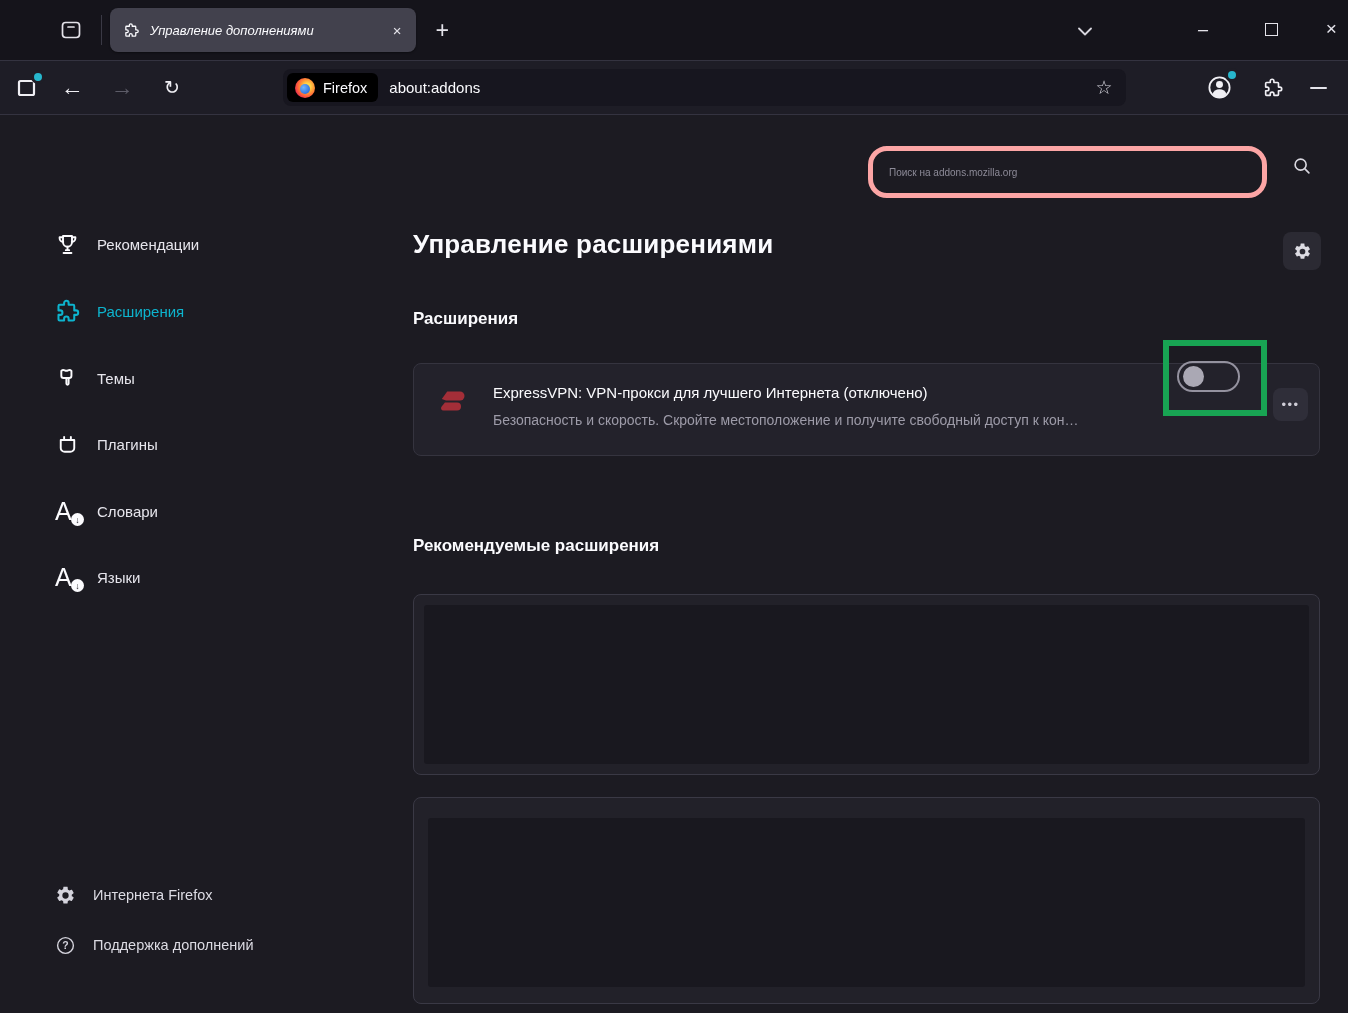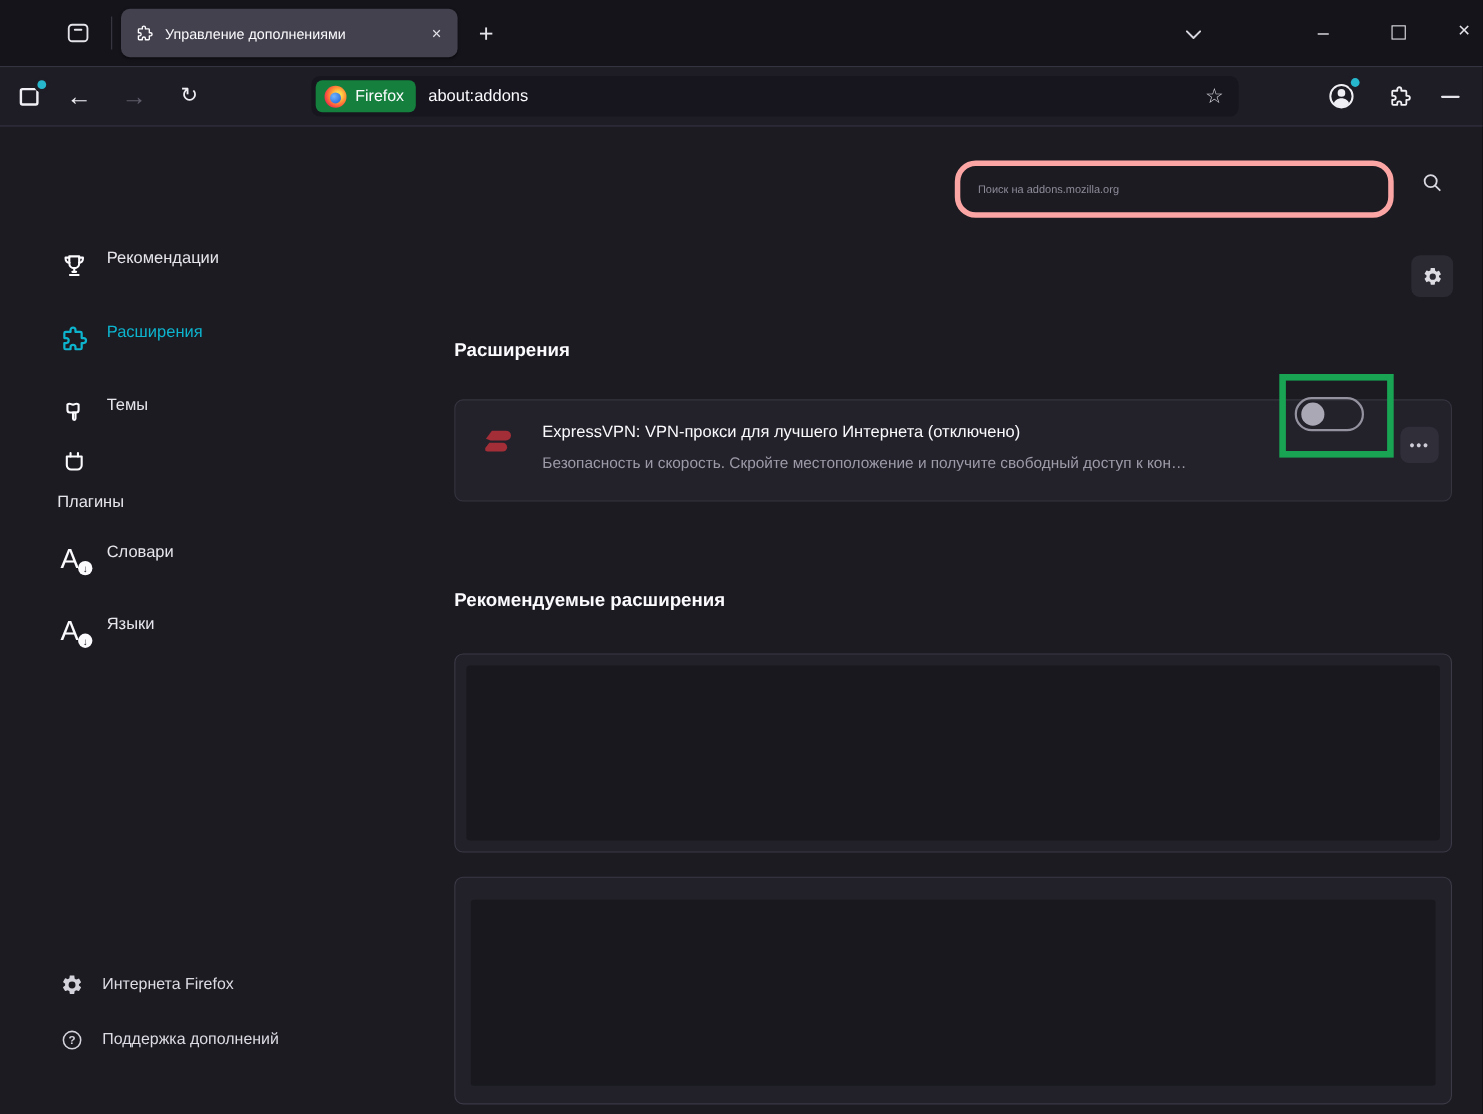--- a/index.html
+++ b/index.html
@@ -5,21 +5,21 @@
   html,body { margin:0; padding:0; background:#000; }
   .window {
     position:relative; width:1348px; height:1013px; overflow:hidden;
     background:#1c1b22; color:#fbfbfe;
     font-family:"Liberation Sans", sans-serif;
     -webkit-font-smoothing:antialiased;
   }
   svg { display:block; }
 
   
-  .tabbar { position:absolute; top:0; left:0; right:0; height:60px; background:#15141b; }
+  .tabbar { position:absolute; top:0; left:0; right:0; height:60px; background:#15141b;font-style:italic; }
   .fxview-btn { position:absolute; left:56px; top:15px; width:30px; height:30px; display:flex; align-items:center; justify-content:center; border-radius:4px; }
   .tab-sep { position:absolute; left:101px; top:15px; width:1px; height:30px; background:#3a3945; }
   .tab { position:absolute; left:110px; top:8px; width:306px; height:44px; background:#42414d; border-radius:8px; display:flex; align-items:center; padding:0 8px 0 13px; box-sizing:border-box; box-shadow:0 1px 2px rgba(0,0,0,.4); }
   .tab-title { flex:1; font-size:13px; color:#fbfbfe; white-space:nowrap; overflow:hidden; margin-left:10px; }
   .tab-close { width:22px; height:22px; display:flex; align-items:center; justify-content:center; font-size:15px; color:#e4e3ea; border-radius:4px; }
   .newtab-btn { position:absolute; left:427px; top:15px; width:30px; height:30px; display:flex; align-items:center; justify-content:center; font-size:23px; font-weight:300; color:#e4e3ea; }
   .alltabs-btn { position:absolute; left:1072px; top:21px; width:26px; height:20px; display:flex; align-items:center; justify-content:center; }
   .win-btn { position:absolute; top:14px; width:36px; height:30px; display:flex; align-items:center; justify-content:center; color:#e4e3ea; }
   .win-min { left:1185px; font-size:18px; }
   .win-max { left:1253px; }
@@ -29,39 +29,39 @@
   
   .navbar { position:absolute; top:60px; left:0; right:0; height:53px; background:#1e1d26; border-top:1px solid #343340; border-bottom:1px solid #343340; box-sizing:content-box; }
   .nav-btn { position:absolute; display:flex; align-items:center; justify-content:center; border-radius:4px; }
   .appdot-btn { left:12px; top:13px; width:30px; height:28px; }
   .appdot-wrap { position:relative; }
   .teal-dot { position:absolute; width:8px; height:8px; border-radius:50%; background:#27b7cd; box-shadow:0 0 0 3px #1e1d26; right:-3px; top:-3px; }
   .back-btn   { left:56px;  top:11px; width:32px; height:30px; font-size:23px; color:#f0eff4; }
   .fwd-btn    { left:106px; top:11px; width:32px; height:30px; font-size:23px; color:#5d5c68; }
   .reload-btn { left:156px; top:11px; width:32px; height:30px; font-size:19px; color:#f0eff4; }
   .urlbar { position:absolute; left:283px; top:8px; width:843px; height:37px; background:#17161f; border-radius:8px; display:flex; align-items:center; padding:0 8px 0 4px; box-sizing:border-box; }
-  .identity-chip { display:flex; align-items:center; gap:8px; background:#15803d; border-radius:6px; height:29px; padding:0 11px 0 8px; font-size:14.5px; color:#fbfbfe; }
+  .identity-chip { display:flex; align-items:center; gap:8px; background:#000000; border-radius:6px; height:29px; padding:0 11px 0 8px; font-size:14.5px; color:#fbfbfe; }
   .fx-logo { width:20px; height:20px; border-radius:50%; background:radial-gradient(circle at 62% 42%, #ffd54a 0 18%, #ff9a36 38%, #ff5f3b 58%, #e22850 78%, #a4266b 100%); position:relative; }
   .fx-logo::after { content:""; position:absolute; left:5px; top:6px; width:10px; height:10px; border-radius:50%; background:radial-gradient(circle at 35% 35%, #6fb5ff, #1b5ad1); }
   .url-text { margin-left:11px; font-size:15px; color:#fbfbfe; flex:1; }
   .star-btn { width:28px; height:28px; display:flex; align-items:center; justify-content:center; font-size:19px; color:#d8d7df; }
   .account-btn { left:1202px; top:10px; width:34px; height:32px; }
   .account-wrap { position:relative; }
   .ext-btn { left:1258px; top:13px; width:30px; height:28px; }
   .menu-btn { left:1302px; top:14px; width:32px; height:26px; flex-direction:column; gap:4px; }
   .menu-btn span { display:block; width:17px; height:2px; background:#e4e3ea; border-radius:1px; }
 
   
   .search-label { position:absolute; left:0; top:157px; width:856px; text-align:right; font-size:15px; color:#fbfbfe; }
   .search-input { position:absolute; left:868px; top:146px; width:399px; height:52px; box-sizing:border-box; background:transparent; border:5px solid #fca5a5; border-radius:19px; padding:0 16px; font-size:10px; color:#fbfbfe; font-family:"Liberation Sans", sans-serif; outline:none; }
   .search-input::placeholder { color:#8d8b98; }
   .searchgo-btn { position:absolute; left:1287px; top:152px; width:30px; height:28px; display:flex; align-items:center; justify-content:center; }
 
   
-  .side-item { position:absolute; left:52px; height:36px; display:flex; align-items:flex-start; gap:15px; font-size:15px; color:#e6e5ec; }
+  .side-item { position:absolute; left:52px; height:36px; display:flex; align-items:center; gap:15px; font-size:15px; color:#e6e5ec; }
   .side-icon { width:30px; height:30px; display:flex; align-items:center; justify-content:center; color:#fbfbfe; }
   .side-item.selected, .side-item.selected .side-icon { color:#0db4ce; }
   .a-icon { position:relative; width:24px; height:26px; }
   .a-letter { font-size:25px; line-height:26px; font-weight:400; }
   .a-badge { position:absolute; right:-5px; bottom:-2px; width:13px; height:13px; border-radius:50%; background:#fbfbfe; color:#1c1b22; font-size:9px; font-weight:700; display:flex; align-items:center; justify-content:center; }
   .side-foot { position:absolute; left:54px; height:26px; display:flex; align-items:center; gap:17px; font-size:14.5px; color:#dcdbe3; }
   .foot-icon { width:22px; height:22px; display:flex; align-items:center; justify-content:center; color:#d4d3dc; }
 
   
   .main-title { position:absolute; left:413px; top:229px; font-size:26px; font-weight:700; letter-spacing:.2px; }
@@ -214,21 +214,21 @@
   <div class="side-item" style="top:360px;">
     <span class="side-icon">
       <svg width="27" height="27" viewBox="0 0 24 24" fill="none" stroke="currentColor" stroke-width="1.7" stroke-linecap="round" stroke-linejoin="round">
         <path d="M6.5 5.2c1-.9 2-.9 3-.4 1 .5 2 .5 3 0s2-.5 3 .4v4.3a2 2 0 0 1-2 2h-5a2 2 0 0 1-2-2V5.2z"></path>
         <path d="M11 11.5h2v5a1 1 0 0 1-2 0v-5z"></path>
       </svg>
     </span>
     <span>Темы</span>
   </div>
 
-  <div class="side-item" style="top:406px;flex-direction:column;">
+  <div class="side-item" style="top:426px;">
     <span class="side-icon">
       <svg width="27" height="27" viewBox="0 0 24 24" fill="none" stroke="currentColor" stroke-width="1.7" stroke-linecap="round" stroke-linejoin="round">
         <path d="M6 8h12v7a3.5 3.5 0 0 1-3.5 3.5h-5A3.5 3.5 0 0 1 6 15V8z"></path>
           <path d="M9 8V5.2"></path>
           <path d="M15 8V5.2"></path>
       </svg>
     </span>
     <span>Плагины</span>
   </div>
 
@@ -264,20 +264,21 @@
   <div class="side-foot" style="top:932px;">
     <span class="foot-icon">
       <svg width="21" height="21" viewBox="0 0 24 24" fill="none">
         <circle cx="12" cy="12" r="9" stroke="currentColor" stroke-width="1.6"></circle>
         <text x="12" y="16.3" text-anchor="middle" font-size="12" font-weight="bold" fill="currentColor" font-family="Liberation Sans, sans-serif">?</text>
       </svg>
     </span>
     <span>Поддержка дополнений</span>
   </div>
 
+  <h1 class="main-title" style="margin:0;">Управление расширениями</h1>
   <div class="gear-header-btn">
     <span>
       <svg width="19" height="19" viewBox="0 0 24 24" fill="currentColor">
         <path d="M19.14 12.94c.04-.3.06-.61.06-.94s-.02-.64-.07-.94l2.03-1.58a.49.49 0 0 0 .12-.61l-1.92-3.32a.49.49 0 0 0-.59-.22l-2.39.96c-.5-.38-1.03-.7-1.62-.94l-.36-2.54A.484.484 0 0 0 13.92 2h-3.84c-.24 0-.43.17-.47.41l-.36 2.54c-.59.24-1.13.57-1.62.94l-2.39-.96a.49.49 0 0 0-.6.22L2.72 8.47c-.12.21-.08.47.12.61l2.03 1.58c-.05.3-.09.63-.09.94s.02.64.07.94l-2.03 1.58a.49.49 0 0 0-.12.61l1.92 3.32c.12.22.37.29.59.22l2.39-.96c.5.38 1.03.7 1.62.94l.36 2.54c.05.24.24.41.48.41h3.84c.24 0 .44-.17.47-.41l.36-2.54c.59-.24 1.13-.56 1.62-.94l2.39.96c.22.08.47 0 .59-.22l1.92-3.32c.12-.21.07-.47-.12-.61l-2.01-1.58zM12 15.6A3.6 3.6 0 1 1 12 8.4a3.6 3.6 0 0 1 0 7.2z"></path>
       </svg>
     </span>
   </div>
 
   <div class="section-h h-disabled">Расширения</div>
 

